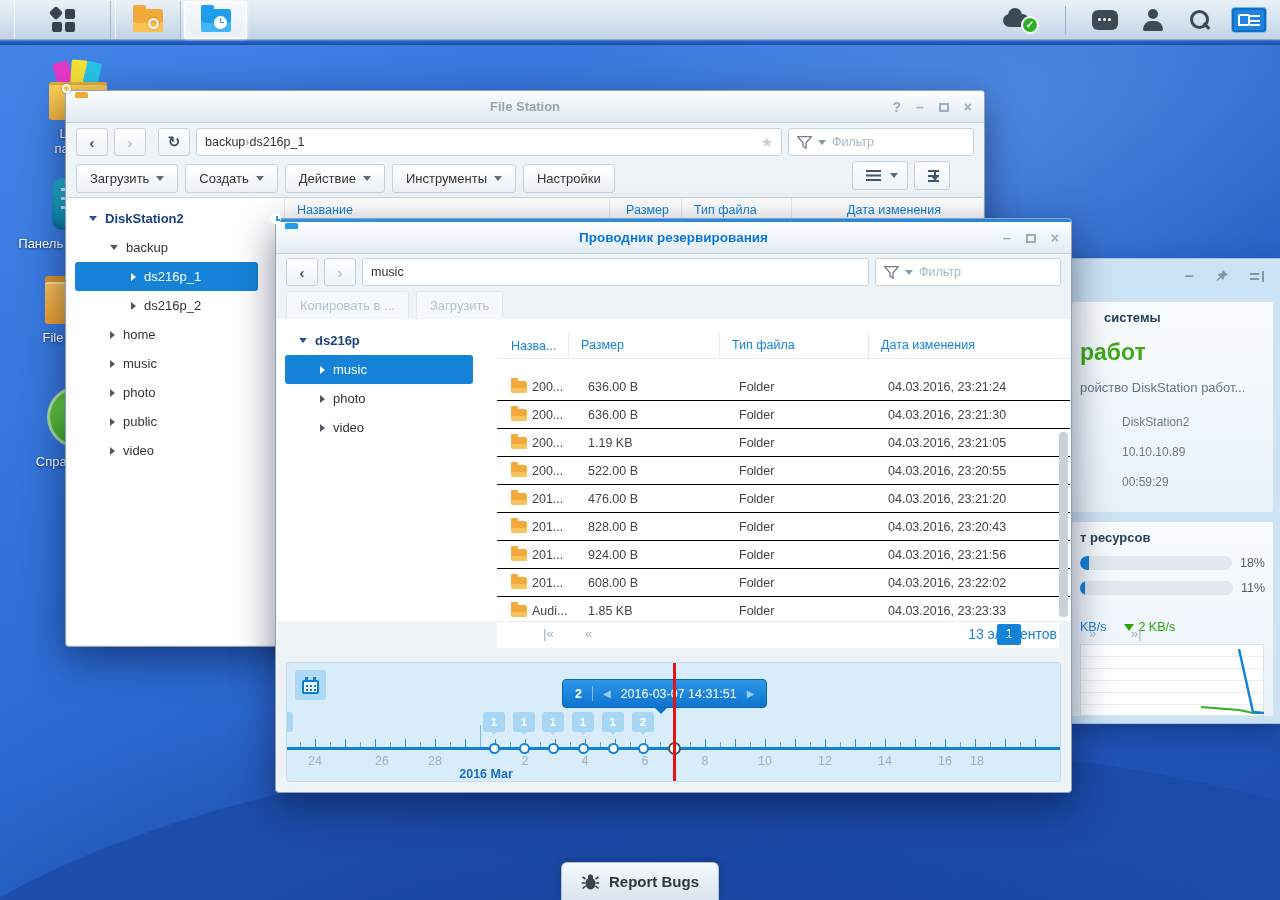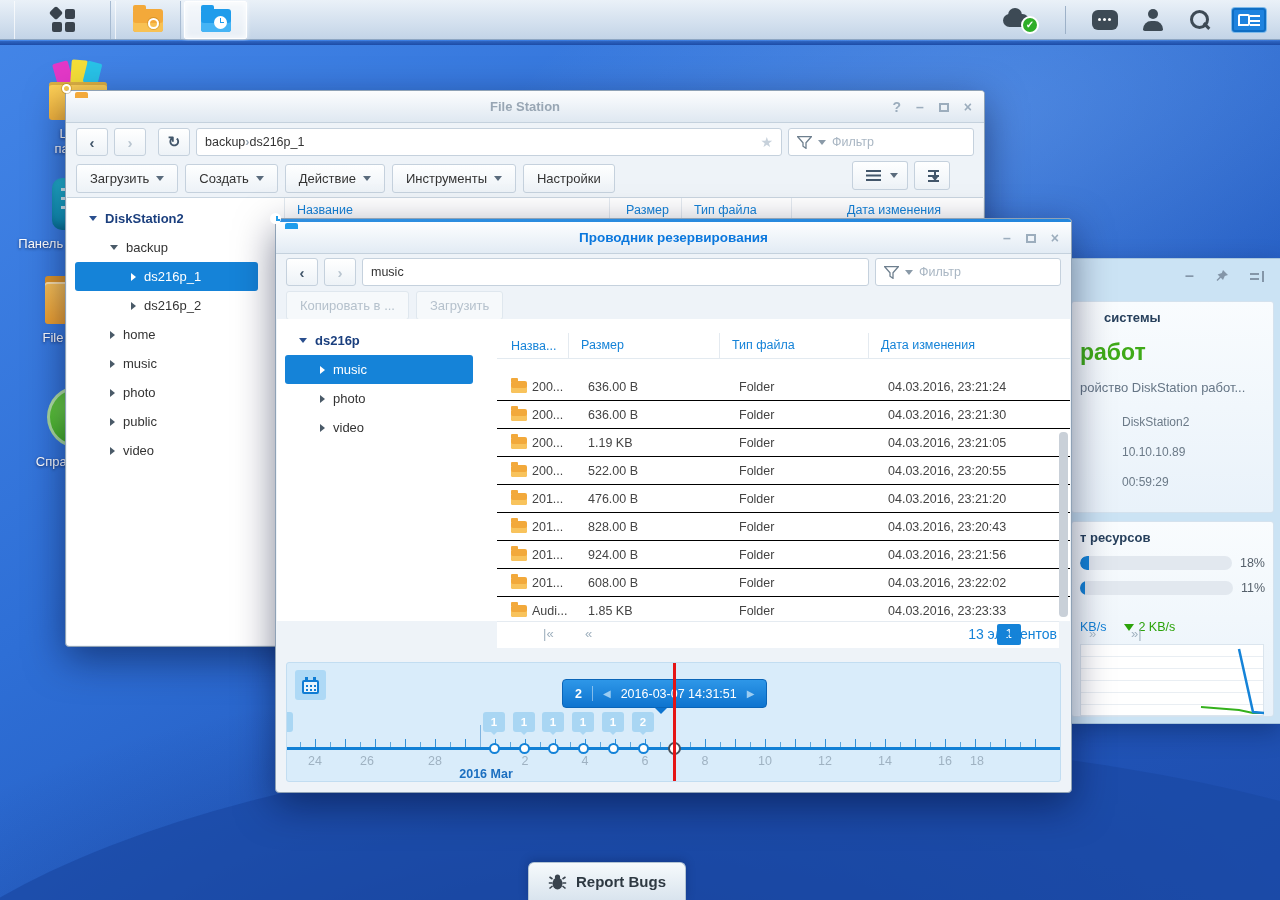--- a/index.html
+++ b/index.html
@@ -193,21 +193,21 @@
   .barfill { position:absolute; left:0; top:0; bottom:0; background:#1583d8; border-radius:7px 0 0 7px; }
   .f1 { width:9px; } .f2 { width:5px; }
   .pct { color:#55606b; font-size:12.5px; }
   .netrow { margin-top:25px; font-size:12.5px; display:flex; gap:18px; align-items:center; }
   .up { color:#1583d8; } .down { color:#2ca30a; display:flex; align-items:center; gap:4px; }
   .dnarr { width:0; height:0; border-left:5px solid transparent; border-right:5px solid transparent; border-top:7px solid #2ca30a; display:inline-block; }
   .mini { margin-top:10px; width:184px; height:72px; background:#fff; border:1px solid #dbe5ee;
           background-image:repeating-linear-gradient(#fff 0 11px, #e9eef3 11px 12px); }
 
   
-  .bugs { position:absolute; left:528px; top:862px; width:158px; height:38px; z-index:8;
+  .bugs { position:absolute; left:561px; top:862px; width:158px; height:38px; z-index:8;
           background:linear-gradient(#f6fafc,#d9e4ee); border:1px solid #b3c4d3; border-bottom:none; border-radius:6px 6px 0 0;
           display:flex; align-items:center; justify-content:center; gap:9px; font-weight:bold; color:#2e3942; font-size:15px;
           box-shadow:0 -2px 10px rgba(0,20,60,.25); }
 
   .hamb { position:relative; width:15px; height:11px; }
   .hamb:before { content:""; position:absolute; left:0; top:0; width:15px; height:2px; background:#42566a; box-shadow:0 4.5px 0 #42566a, 0 9px 0 #42566a; }
   .sorti { position:relative; width:16px; height:12px; }
   .sorti:before { content:""; position:absolute; left:0; top:0; width:11px; height:2px; background:#42566a; box-shadow:0 5px 0 #42566a, 0 10px 0 #42566a; }
   .sorti:after { content:""; position:absolute; right:0; top:2px; width:2px; height:6px; background:#42566a; }
   .sorti i { position:absolute; right:-2px; top:7px; border:3px solid transparent; border-top:4px solid #42566a; }
@@ -658,21 +658,21 @@
 
           <div class="mk" style="left: 356px;">
             <span class="badge">2</span>
             <span class="dot"></span>
           </div>
         </div>
       <span class="curdot"></span>
       <div>
 
       <span class="dlab" style="left: 28px;">24</span>
-          <span class="dlab" style="left: 80px;">26</span>
+          <span class="dlab" style="left: 95px;">26</span>
           <span class="dlab" style="left: 148px;">28</span>
           <span class="dlab" style="left: 238px;">2</span>
           <span class="dlab" style="left: 298px;">4</span>
           <span class="dlab" style="left: 358px;">6</span>
           <span class="dlab" style="left: 418px;">8</span>
           <span class="dlab" style="left: 478px;">10</span>
           <span class="dlab" style="left: 538px;">12</span>
           <span class="dlab" style="left: 598px;">14</span>
           <span class="dlab" style="left: 658px;">16</span>
           <span class="dlab" style="left: 690px;">18</span>

